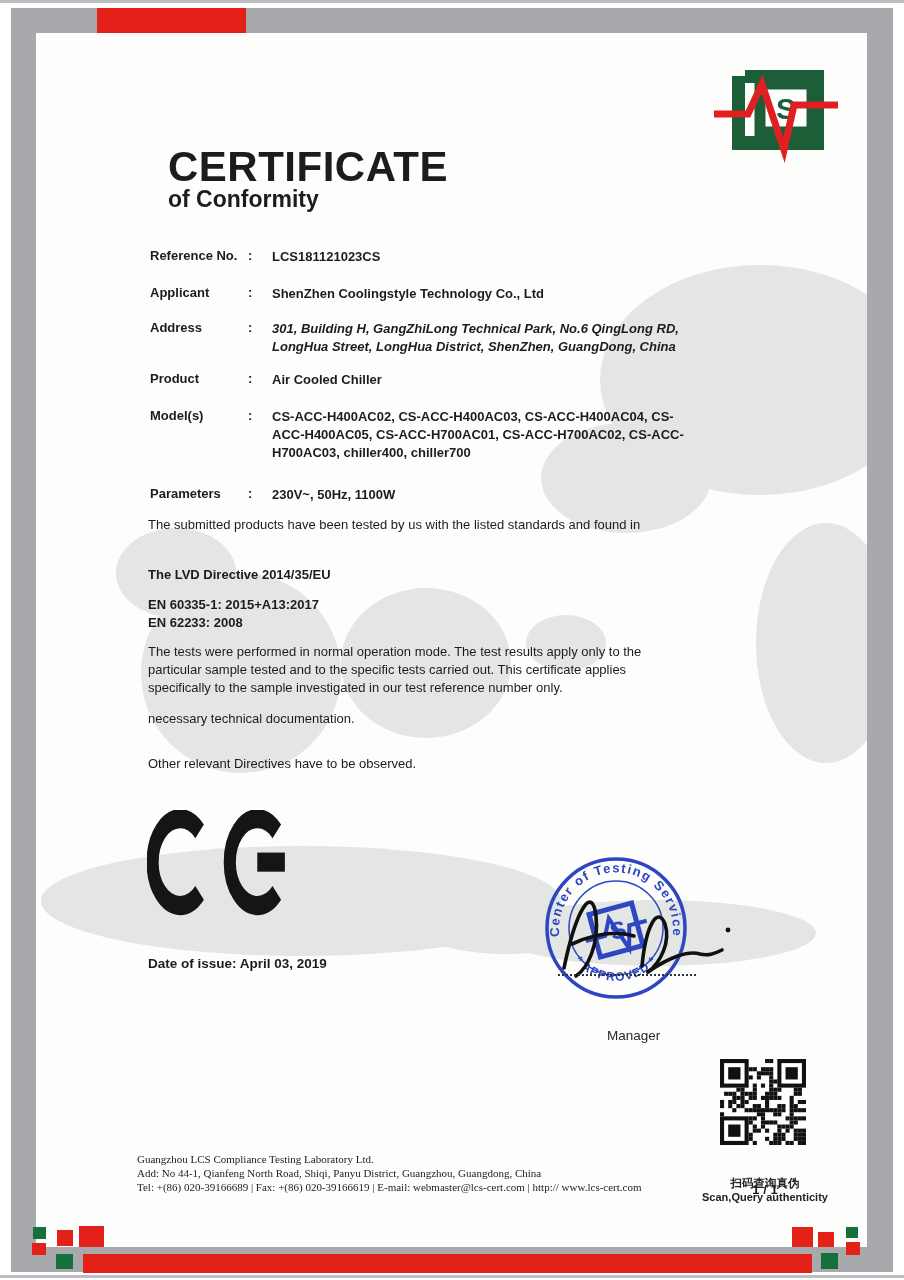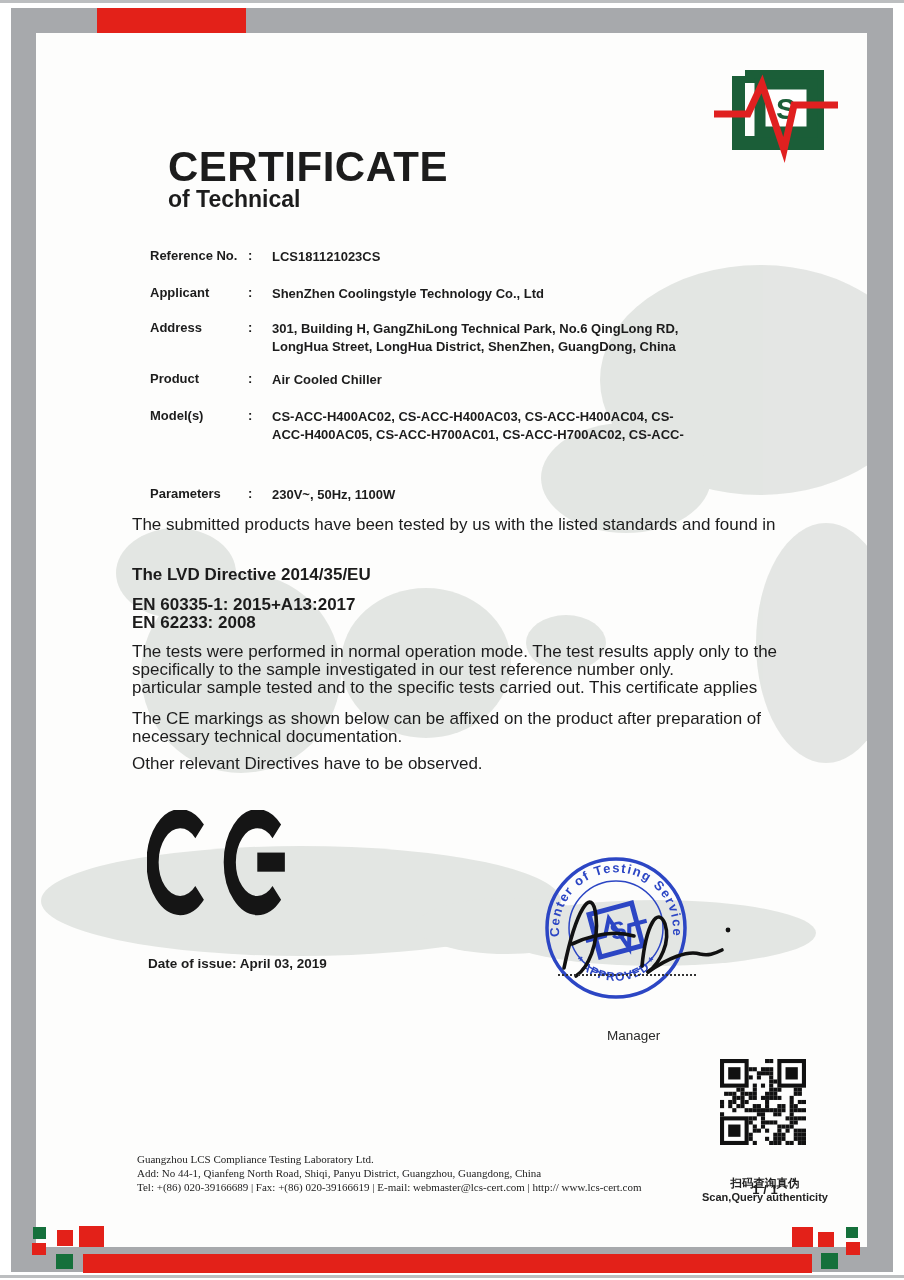--- a/index.html
+++ b/index.html
@@ -17,21 +17,21 @@
   .content{z-index:2;}
   
   .t1{font-size:42px;font-weight:bold;letter-spacing:.5px;}
   .t2{font-size:23px;font-weight:bold;}
   
   .flabel{left:150px;width:110px;font-size:13px;font-weight:bold;}
   .fcolon{left:248px;font-size:13px;font-weight:bold;}
   .fval{left:272px;width:490px;font-size:13px;font-weight:bold;line-height:18px;}
   .fval div{white-space:nowrap;}
   
-  .p{left:132px;font-size:17px;line-height:18px;}
+  .p{left:148px;font-size:13px;line-height:18px;}
   .p div{white-space:nowrap;}
   .pb{font-weight:bold;}
   .datep{font-size:13.5px;font-weight:bold;}
   
   .foot{font-size:11px;color:#222;white-space:nowrap;font-family:Liberation Serif, serif;}
   .qcap{font-size:11.5px;font-weight:bold;text-align:center;color:#222;margin-top:24px;}
   .pnum{font-size:13px;font-weight:bold;text-align:center;}
   .mgr{font-size:13.5px;color:#2a2a2a;}
   .dots{border-bottom:2px dotted #333;}
   svg text{font-family:"Liberation Sans", sans-serif;}
@@ -82,75 +82,75 @@
     <rect x="20" y="74" width="92" height="14"></rect>
     <rect x="33" y="8" width="79" height="13"></rect>
     <rect x="99" y="8" width="13" height="80"></rect>
   </g>
   <rect x="48" y="22" width="52" height="48" fill="#ffffff" stroke="#1b5e38" stroke-width="11"></rect>
   <text x="74" y="57" font-size="30" font-weight="bold" fill="#1b5e38" text-anchor="middle">S</text>
   <polyline points="2,52 36,52 50,22 72,88 82,43 126,43" fill="none" stroke="#e02020" stroke-width="7"></polyline>
 </svg>
 
 <div class="abs content t1" style="left:168px;top:143px;">CERTIFICATE</div>
-<div class="abs content t2" style="left:168px;top:186px;">of Technical</div>
+<div class="abs content t2" style="left:168px;top:186px;">of Conformity</div>
 
 <div class="abs content flabel" style="top:248px;">Reference No.</div>
 <div class="abs content fcolon" style="top:248px;">:</div>
 <div class="abs content fval" style="top:248px;">
     <div>LCS181121023CS</div>
   </div>
 
 <div class="abs content flabel" style="top:285px;">Applicant</div>
 <div class="abs content fcolon" style="top:285px;">:</div>
 <div class="abs content fval" style="top:285px;">
     <div>ShenZhen Coolingstyle Technology Co., Ltd</div>
   </div>
 
 <div class="abs content flabel" style="top:320px;">Address</div>
 <div class="abs content fcolon" style="top:320px;">:</div>
-<div class="abs content fval" style="top:320px;">
+<div class="abs content fval" style="top:320px;font-style:italic;">
   <div>301, Building H, GangZhiLong Technical Park, No.6 QingLong RD,</div>
   <div>LongHua Street, LongHua District, ShenZhen, GuangDong, China</div>
 </div>
 
 <div class="abs content flabel" style="top:371px;">Product</div>
 <div class="abs content fcolon" style="top:371px;">:</div>
 <div class="abs content fval" style="top:371px;">
     <div>Air Cooled Chiller</div>
   </div>
 
 <div class="abs content flabel" style="top:408px;">Model(s)</div>
 <div class="abs content fcolon" style="top:408px;">:</div>
 <div class="abs content fval" style="top:408px;">
   <div>CS-ACC-H400AC02, CS-ACC-H400AC03, CS-ACC-H400AC04, CS-</div>
   <div>ACC-H400AC05, CS-ACC-H700AC01, CS-ACC-H700AC02, CS-ACC-</div>
+  <div>H700AC03, chiller400, chiller700</div>
 </div>
 
 <div class="abs content flabel" style="top:486px;">Parameters</div>
 <div class="abs content fcolon" style="top:486px;">:</div>
 <div class="abs content fval" style="top:486px;">
     <div>230V~, 50Hz, 1100W</div>
   </div>
 
 <div class="abs content p" style="top:516px;">
   <div>The submitted products have been tested by us with the listed standards and found in</div>
 </div>
 <div class="abs content p pb" style="top:566px;">The LVD Directive 2014/35/EU</div>
 <div class="abs content p pb" style="top:596px;">
   <div>EN 60335-1: 2015+A13:2017</div>
   <div>EN 62233: 2008</div>
 </div>
 <div class="abs content p" style="top:643px;">
   <div>The tests were performed in normal operation mode. The test results apply only to the</div>
+  <div>particular sample tested and to the specific tests carried out. This certificate applies</div>
   <div>specifically to the sample investigated in our test reference number only.</div>
-  <div>particular sample tested and to the specific tests carried out. This certificate applies</div>
 </div>
 <div class="abs content p" style="top:710px;">
-  <div>The CE markings as shown below can be affixed on the product after preparation of</div>
   <div>necessary technical documentation.</div>
 </div>
 <div class="abs content p" style="top:755px;">Other relevant Directives have to be observed.</div>
 
 <svg class="abs content" style="left:147px;top:810px;" width="150" height="106" viewBox="0 0 272 122" preserveAspectRatio="none">
   <g stroke="#151515" stroke-width="22" fill="none">
     <path d="M 95.4,24.6 A 50,50 0 1 0 95.4,95.4"></path>
     <path d="M 235.4,24.6 A 50,50 0 1 0 235.4,95.4"></path>
     <path d="M 200,60 L 250,60"></path>
   </g>

